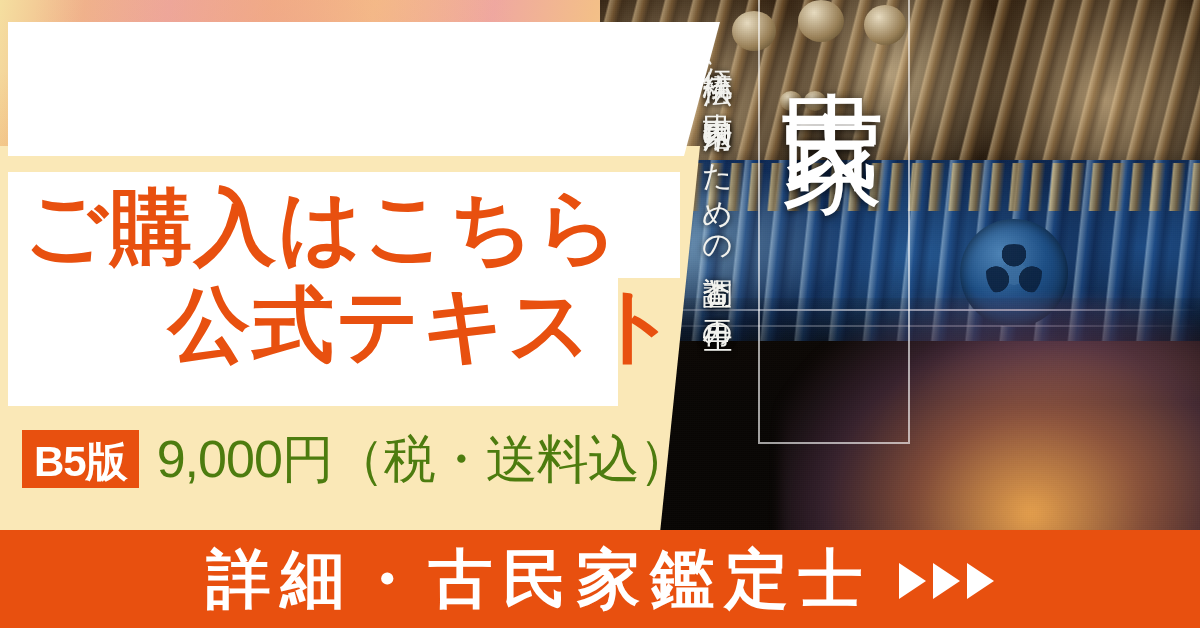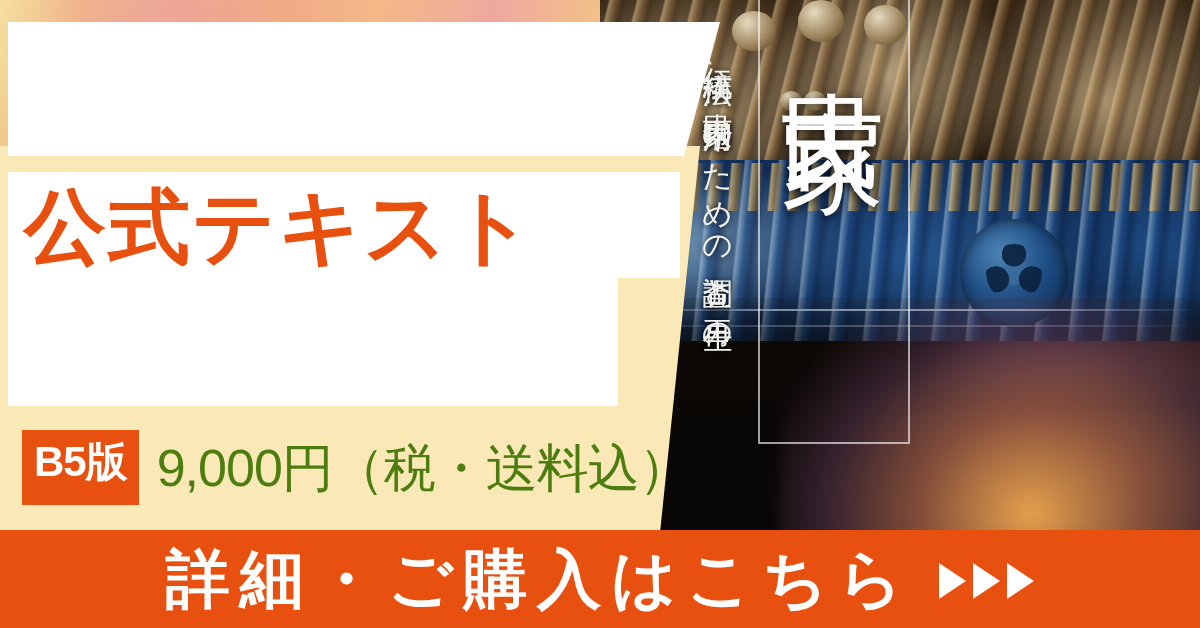--- a/index.html
+++ b/index.html
@@ -303,21 +303,21 @@
     display: flex;
     align-items: center;
     gap: 18px;
   }
   .size-badge {
     background: #e8500f;
     color: #ffffff;
     font-size: 42px;
     font-weight: 700;
     line-height: 1;
-    padding: 11px 12px 22px;
+    padding: 11px 12px 5px;
     letter-spacing: -1px;
   }
   .price-text {
     color: #4d7c0f;
     font-size: 52px;
     font-weight: 400;
     line-height: 1;
     letter-spacing: -1px;
     white-space: nowrap;
   }
@@ -387,29 +387,30 @@
 
   <div class="cover-title-box"></div>
   <div class="cover-title">古民家</div>
   <div class="cover-subtitle">伝統構法、古民家活用のための調査と再生の</div>
 
   <div class="cream-panel"></div>
 
   <div class="panel-names"></div>
 
   <div class="panel-headline"></div>
-  <div class="headline-1">公式テキスト</div>
+  <div class="headline-1">ご購入はこちら</div>
+  <div class="headline-2">公式テキスト</div>
 
   <div class="price-row">
     <div class="size-badge">B5版</div>
     <div class="price-text">9,000円（税・送料込）</div>
   </div>
 
   <div class="cta-bar">
-    <div class="cta-text">詳細・ご購入はこちら</div>
+    <div class="cta-text">詳細・古民家鑑定士</div>
     <div class="cta-arrows">
       <div class="tri"></div>
       <div class="tri"></div>
       <div class="tri"></div>
     </div>
   </div>
 
 </div>
 
 </body></html>

